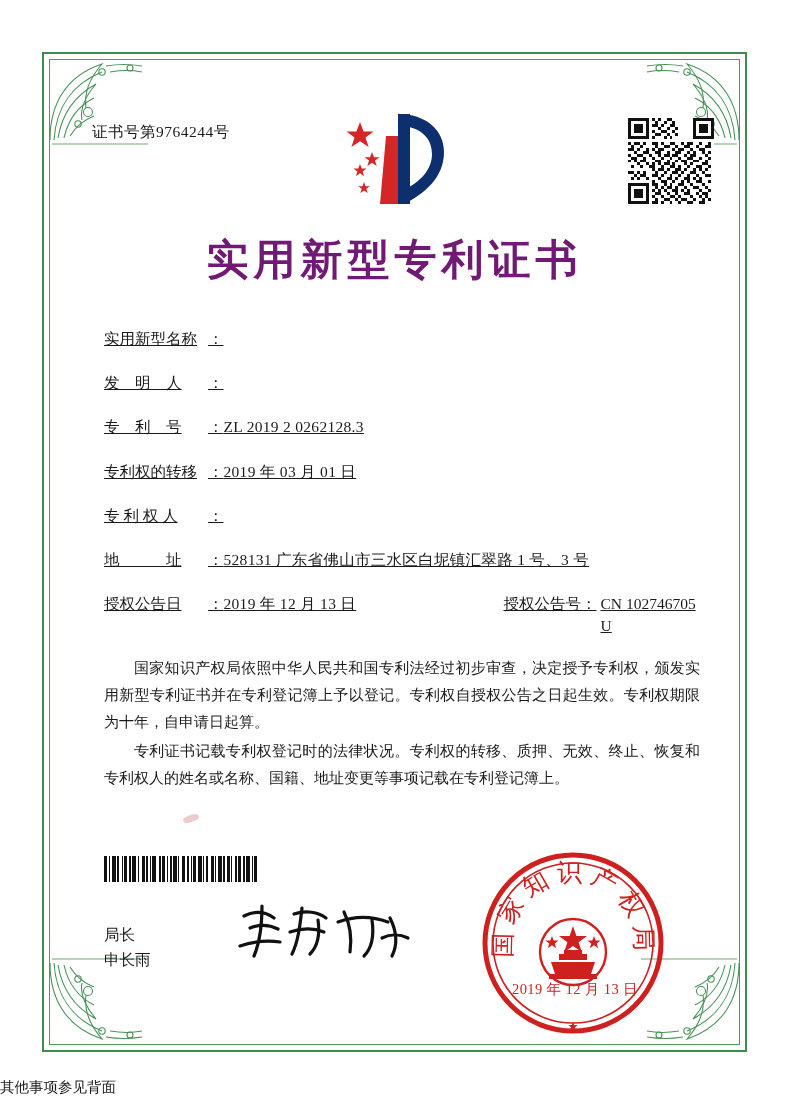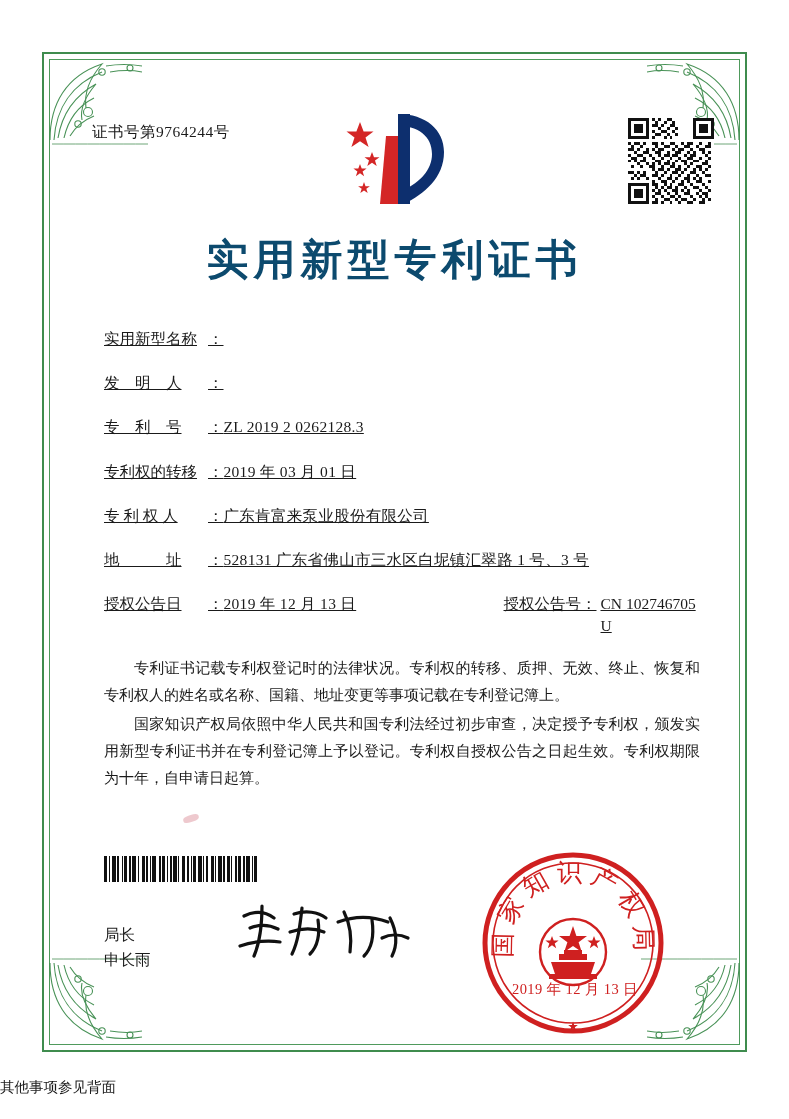--- a/index.html
+++ b/index.html
@@ -73,21 +73,21 @@
 
   
   .doc-title {
     position: absolute;
     left: 0; right: 0; top: 232px;
     text-align: center;
     font-family: "DejaVu Serif", "Liberation Serif", serif;
     font-size: 42px;
     font-weight: 700;
     letter-spacing: 5px;
-    color: #0c4a6e;
+    color: #701a75;
   }
 
   
   .fields {
     position: absolute;
     left: 104px; top: 328px;
     width: 600px;
     font-size: 15.5px;
     text-decoration: underline;
   }
@@ -526,40 +526,39 @@
       <span class="field-value">ZL 2019 2 0262128.3</span>
     </div>
     <div class="field-row">
       <span class="field-label">专利权的转移</span>
       <span class="field-colon">：</span>
       <span class="field-value">2019 年 03 月 01 日</span>
     </div>
     <div class="field-row">
       <span class="field-label">专 利 权 人</span>
       <span class="field-colon">：</span>
-      <span class="field-value">广东肯富来泵业股份有限公司</span>
     </div>
     <div class="field-row">
       <span class="field-label">地　　　址</span>
       <span class="field-colon">：</span>
       <span class="field-value">528131 广东省佛山市三水区白坭镇汇翠路 1 号、3 号</span>
     </div>
     <div class="field-row dual">
       <span class="field-label">授权公告日</span>
       <span class="field-colon">：</span>
       <span class="field-value">2019 年 12 月 13 日</span>
       <span class="sec-label">授权公告号</span>
       <span class="field-colon">：</span>
       <span class="sec-value">CN 102746705 U</span>
     </div>
   </div>
 
   <div class="body-text">
+    <p>国家知识产权局依照中华人民共和国专利法经过初步审查，决定授予专利权，颁发实用新型专利证书并在专利登记簿上予以登记。专利权自授权公告之日起生效。专利权期限为十年，自申请日起算。</p>
     <p>专利证书记载专利权登记时的法律状况。专利权的转移、质押、无效、终止、恢复和专利权人的姓名或名称、国籍、地址变更等事项记载在专利登记簿上。</p>
-    <p>国家知识产权局依照中华人民共和国专利法经过初步审查，决定授予专利权，颁发实用新型专利证书并在专利登记簿上予以登记。专利权自授权公告之日起生效。专利权期限为十年，自申请日起算。</p>
   </div>
 
   <div class="scan-mark"></div>
 
   <div class="barcode">
     <i style="width:3px"></i>
       <i style="width:2px;background:transparent"></i>
     <i style="width:1px"></i>
       <i style="width:2px;background:transparent"></i>
     <i style="width:4px"></i>

